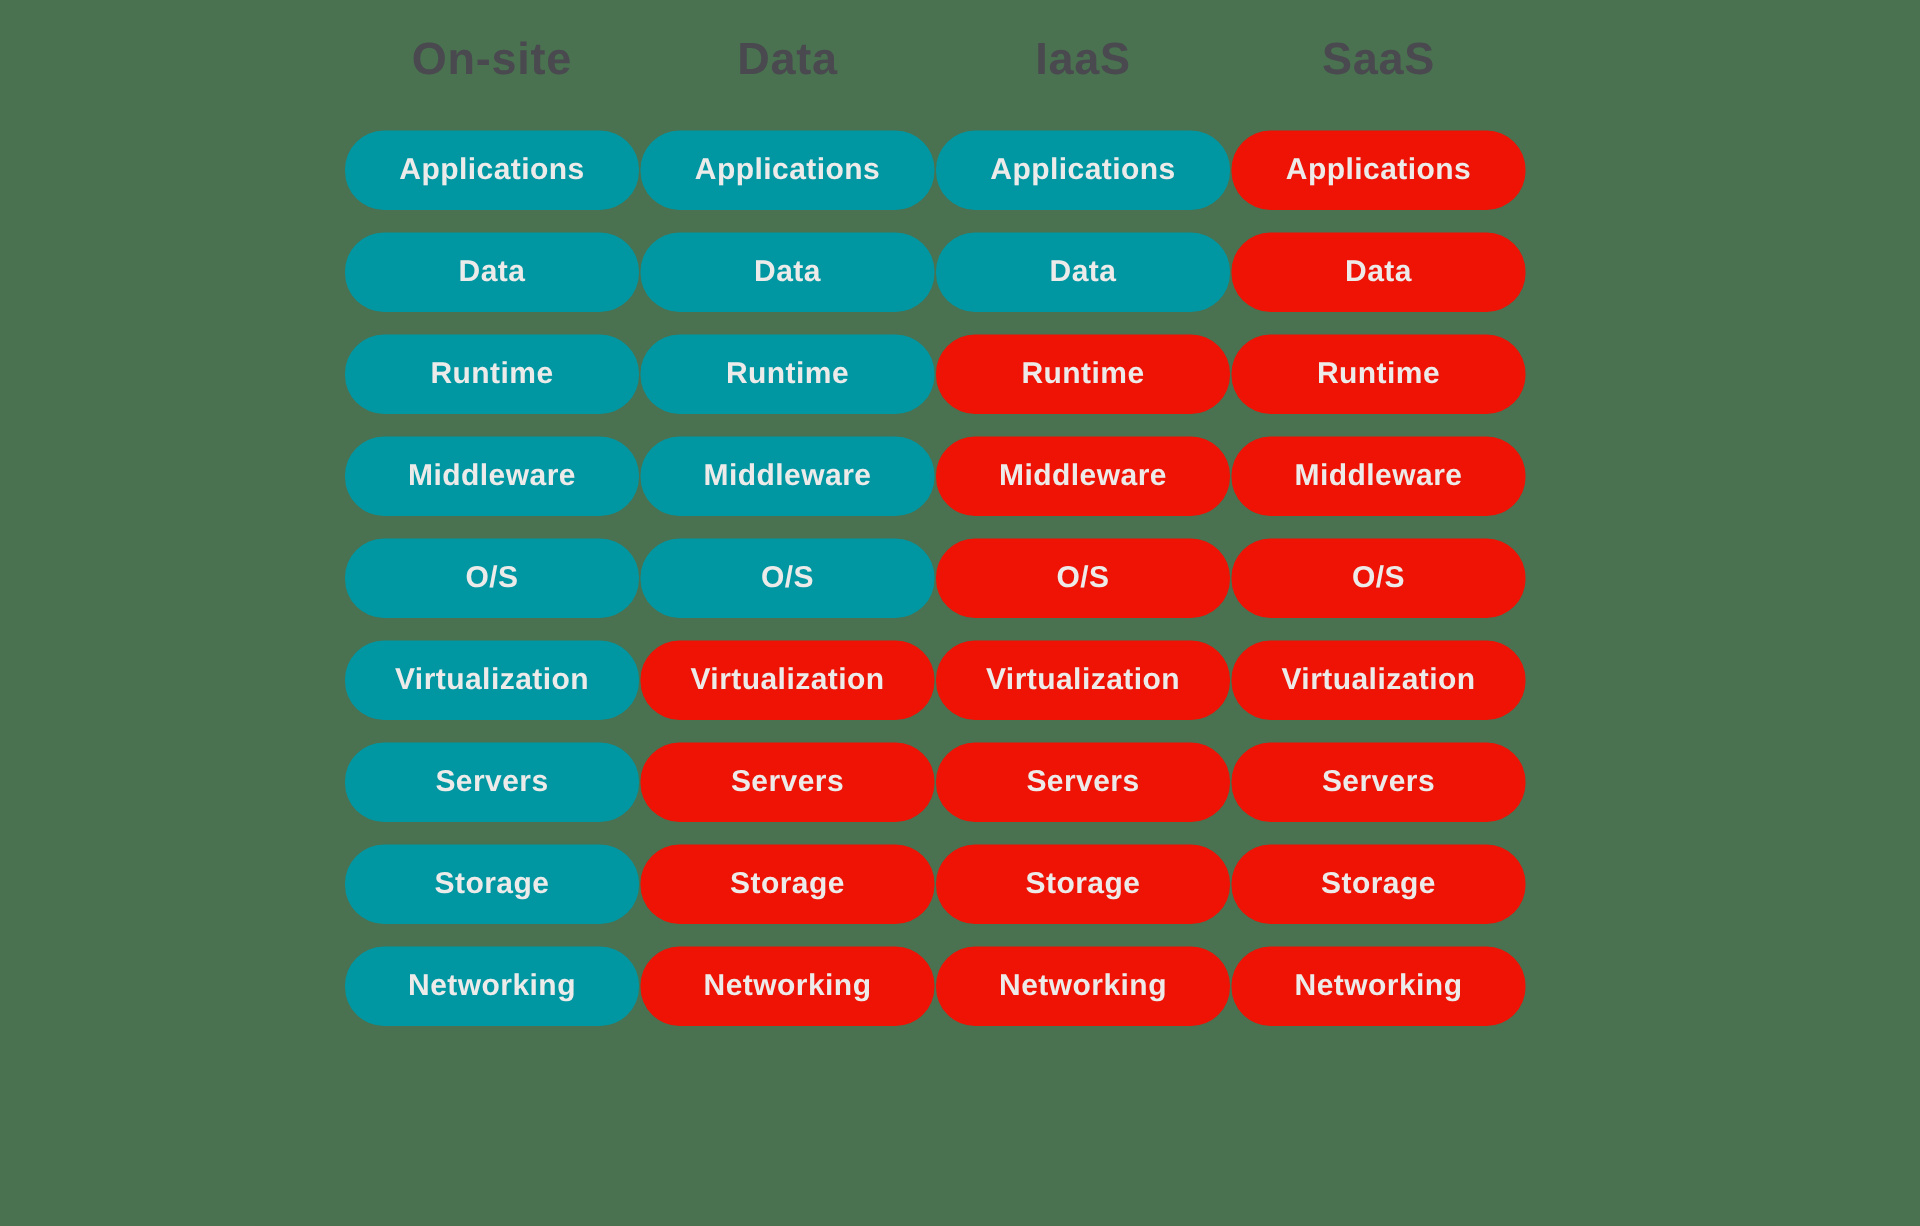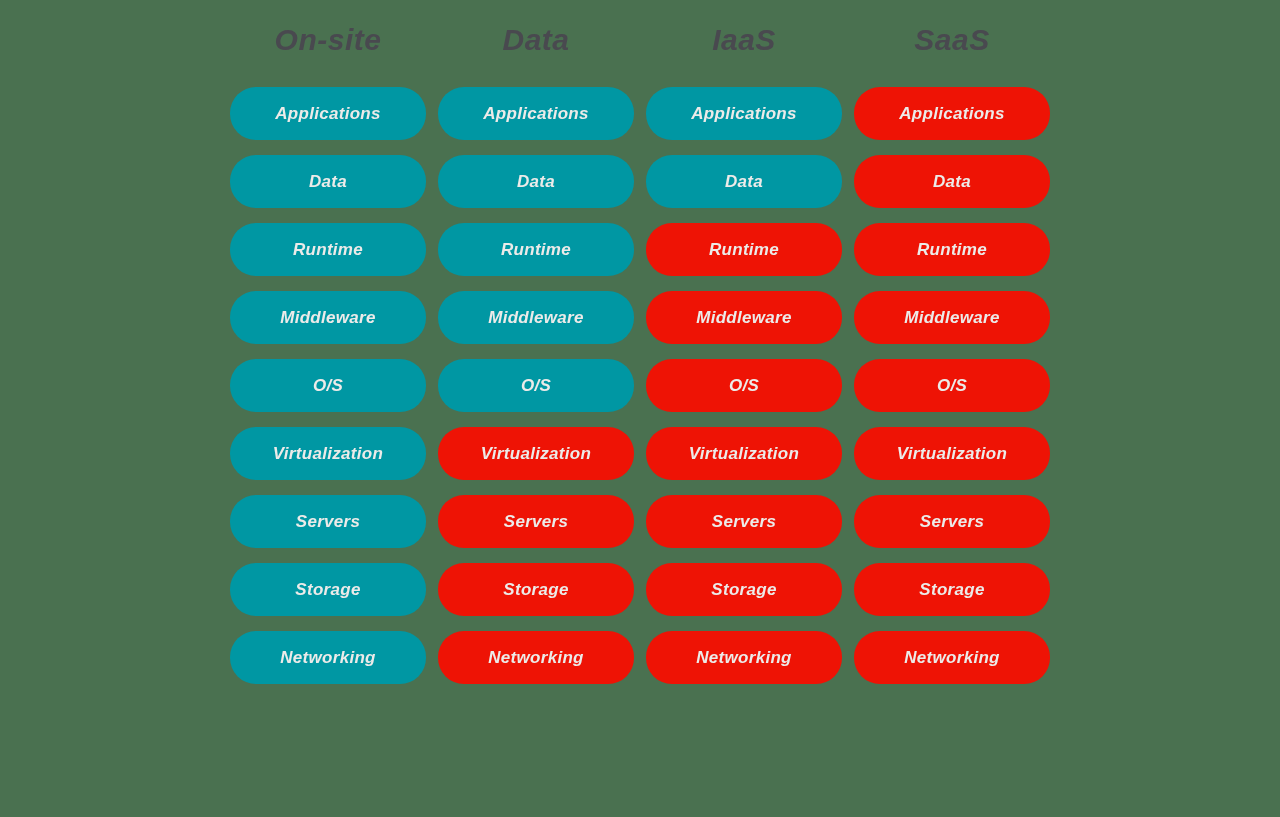--- a/index.html
+++ b/index.html
@@ -16,22 +16,21 @@
   .canvas {
     position: relative;
     width: 1280px;
     height: 817px;
   }
   .grid {
     position: absolute;
     left: 230px;
     top: 20px;
     display: flex;
-    gap: 12px;
-    font-style: italic;
+    gap: 1px;
   }
   .column {
     display: flex;
     flex-direction: column;
     width: 196px;
   }
   .col-header {
     height: 40px;
     line-height: 40px;
     margin: 0 0 27px 0;
@@ -41,21 +40,21 @@
     text-align: center;
     color: var(--header-text, #49494F);
   }
   .pill {
     height: 53px;
     margin-bottom: 15px;
     border-radius: 26px;
     display: flex;
     align-items: center;
     justify-content: center;
-    font-size: 17px;
+    font-size: 20px;
     font-weight: 700;
     letter-spacing: 0.3px;
     color: var(--pill-text, #ECEBE9);
   }
   .pill.you      { background: var(--teal, #0097A3); }
   .pill.provider { background: var(--red, #EE1305); }
 
   .legend {
     position: absolute;
     left: 232px;

